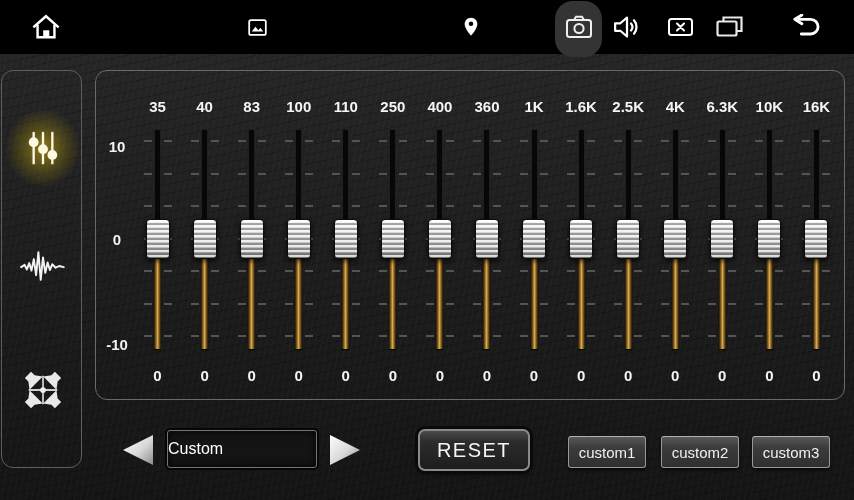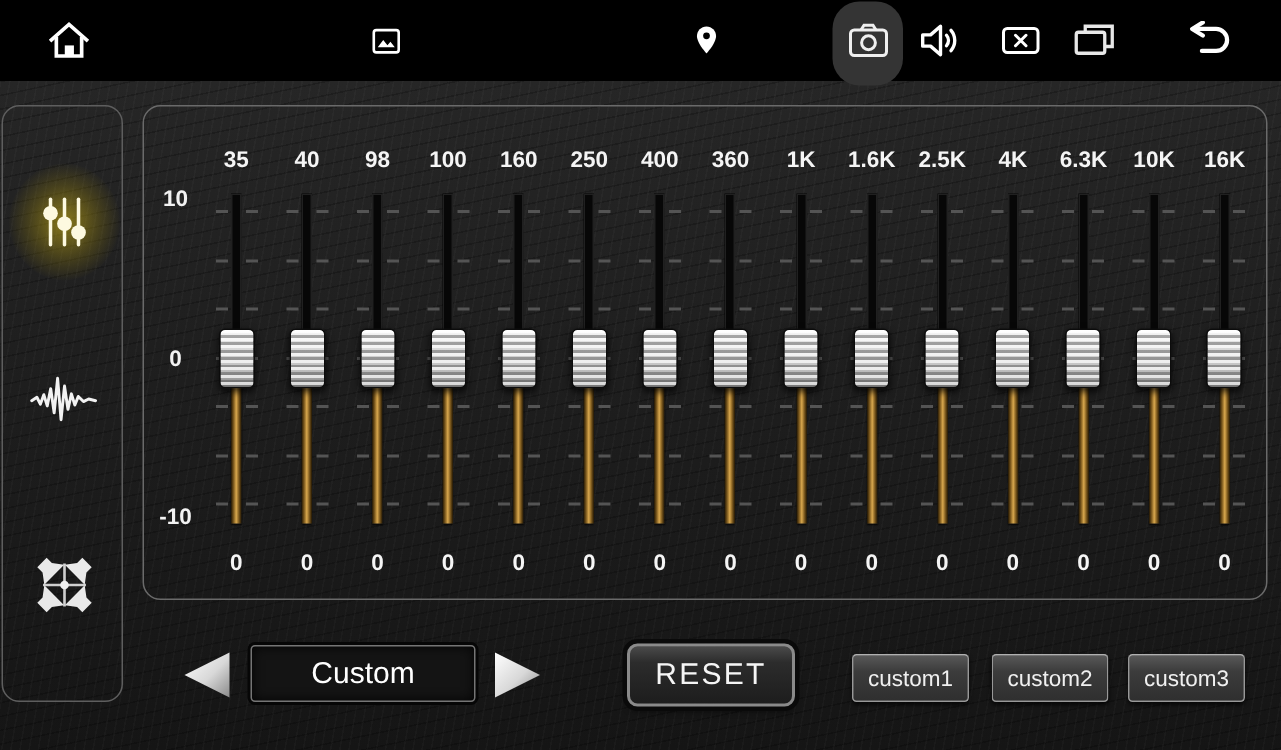--- a/index.html
+++ b/index.html
@@ -64,22 +64,22 @@
       repeating-linear-gradient(180deg, rgba(255,255,255,.70) 0 2px, rgba(255,255,255,0) 2px 3px, rgba(80,80,80,.45) 3px 5px),
       linear-gradient(180deg,#ffffff 0%,#e8e8e8 12%,#d0d0d0 45%,#bdbdbd 72%,#8f8f8f 92%,#6e6e6e 100%);
     box-shadow:0 2px 5px rgba(0,0,0,.75), inset 0 1px 0 rgba(255,255,255,.9);
   }
   
   .arrow-btn{position:absolute;top:434px;width:36px;height:32px;cursor:pointer;}
   .preset-box{
     position:absolute;left:167px;top:430px;width:150px;height:38px;
     background:#141414;border:1px solid #757575;border-radius:3px;box-sizing:border-box;
     box-shadow:0 0 0 2px #060606, inset 0 0 8px rgba(0,0,0,.9);
-    display:flex;align-items:center;justify-content:center;
-    color:#fff;font-size:20px;cursor:pointer;
+    display:flex;align-items:center;
+    color:#fff;font-size:16px;cursor:pointer;
   }
   .reset-btn{
     position:absolute;left:418px;top:429px;width:112px;height:42px;
     border:2px solid #8a8a8a;border-radius:7px;box-sizing:border-box;
     background:linear-gradient(180deg,#4a4a4a 0%,#2c2c2c 28%,#1d1d1d 100%);
     box-shadow:0 0 0 3px #0a0a0a, 0 3px 4px rgba(0,0,0,.6);
     display:flex;align-items:center;justify-content:center;
     color:#f5f5f5;font-size:20px;letter-spacing:1.5px;cursor:pointer;
   }
   .custom-btn{
@@ -182,21 +182,21 @@
       <use href="#spk" transform="translate(12,12) rotate(45)" fill="#e9e9e9"></use>
       <use href="#spk" transform="translate(28,12) rotate(135)" fill="#e9e9e9"></use>
       <use href="#spk" transform="translate(28,28) rotate(225)" fill="#e9e9e9"></use>
       <use href="#spk" transform="translate(12,28) rotate(315)" fill="#e9e9e9"></use>
       <circle cx="20" cy="20" r="2.6" fill="#efefef"></circle>
     </svg>
   </div>
 </div>
 
 <div class="eq-panel">
-  <span class="scale-lbl" style="top:53px;">10</span>
+  <span class="scale-lbl" style="top:67px;">10</span>
   <span class="scale-lbl" style="top:160px;">0</span>
   <span class="scale-lbl" style="top:265px;">-10</span>
   <div id="eq-bands">
       <div class="band">
         <span class="freq">35</span>
         <i class="tick l" style="top:69px"></i>
         <i class="tick r" style="top:69px"></i>
         <i class="tick l" style="top:101.5px"></i>
         <i class="tick r" style="top:101.5px"></i>
         <i class="tick l" style="top:134px"></i>
@@ -233,21 +233,21 @@
         <i class="tick l" style="top:264px"></i>
         <i class="tick r" style="top:264px"></i>
         <div class="track">
           <div class="track-up" style="height:110px"></div>
           <div class="track-dn" style="height:110px"></div>
         </div>
         <div class="handle" style="top:148px"></div>
         <span class="val">0</span>
       </div>
       <div class="band">
-        <span class="freq">98</span>
+        <span class="freq">83</span>
         <i class="tick l" style="top:69px"></i>
         <i class="tick r" style="top:69px"></i>
         <i class="tick l" style="top:101.5px"></i>
         <i class="tick r" style="top:101.5px"></i>
         <i class="tick l" style="top:134px"></i>
         <i class="tick r" style="top:134px"></i>
         <i class="tick l" style="top:166.5px"></i>
         <i class="tick r" style="top:166.5px"></i>
         <i class="tick l" style="top:199px"></i>
         <i class="tick r" style="top:199px"></i>
@@ -279,21 +279,21 @@
         <i class="tick l" style="top:264px"></i>
         <i class="tick r" style="top:264px"></i>
         <div class="track">
           <div class="track-up" style="height:110px"></div>
           <div class="track-dn" style="height:110px"></div>
         </div>
         <div class="handle" style="top:148px"></div>
         <span class="val">0</span>
       </div>
       <div class="band">
-        <span class="freq">160</span>
+        <span class="freq">110</span>
         <i class="tick l" style="top:69px"></i>
         <i class="tick r" style="top:69px"></i>
         <i class="tick l" style="top:101.5px"></i>
         <i class="tick r" style="top:101.5px"></i>
         <i class="tick l" style="top:134px"></i>
         <i class="tick r" style="top:134px"></i>
         <i class="tick l" style="top:166.5px"></i>
         <i class="tick r" style="top:166.5px"></i>
         <i class="tick l" style="top:199px"></i>
         <i class="tick r" style="top:199px"></i>

